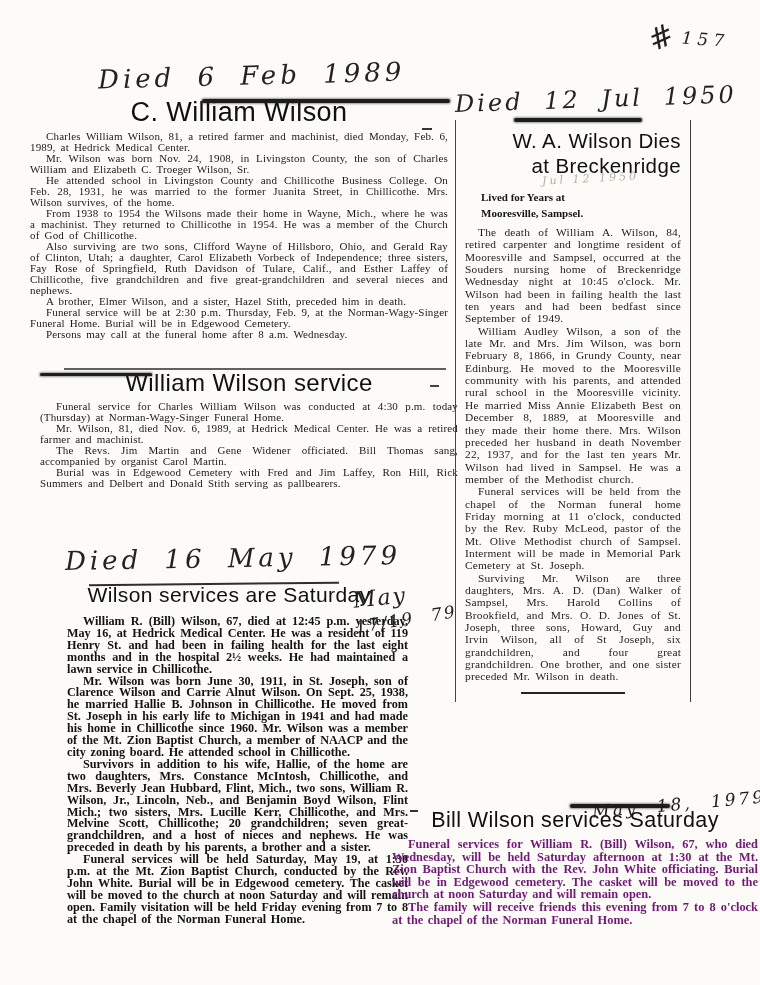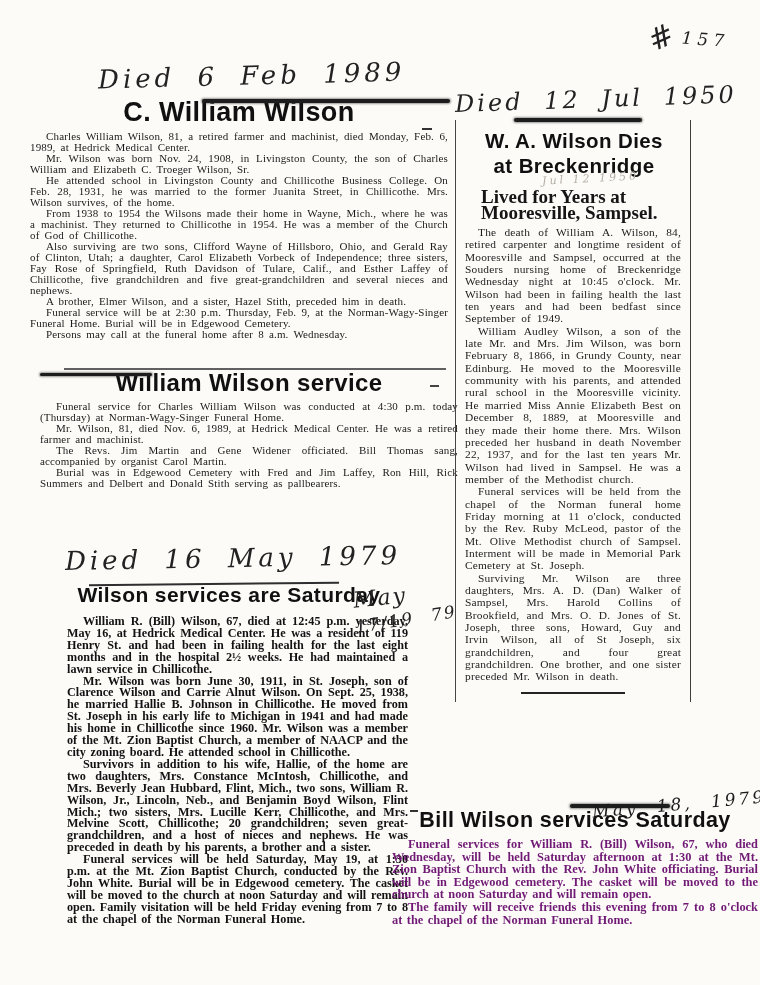--- a/index.html
+++ b/index.html
@@ -10,21 +10,21 @@
   }
   .abs{position:absolute;}
   section{position:absolute;}
   
   .hw{
     font-family:"DejaVu Serif", serif;font-style:italic;color:#222;
     white-space:nowrap;letter-spacing:4px;word-spacing:10px;
   }
   
   .head-sans{
-    font-family:"Liberation Sans", sans-serif;font-weight:bold;color:#101010;
+    font-family:"Liberation Sans", sans-serif;font-weight:normal;color:#101010;
     margin:0;letter-spacing:.4px;
   }
   
   .news{text-align:justify;color:#1a1a1a;}
   .news p{margin:0;text-indent:16px;}
   .smudge{background:#1d1d1d;border-radius:2px;box-shadow:0 0 2px 1px rgba(30,30,30,.45);}
 
   
   #pagenum{left:648px;top:16px;transform:rotate(-6deg);}
   #pagenum .ps{font-size:30px;display:inline-block;transform:rotate(-18deg);}
@@ -52,24 +52,24 @@
   #clip3 h2{font-size:21px;text-align:center;margin:10px 28px 0 40px;}
   #clip3 .hw-may{left:316px;top:42px;font-size:22px;letter-spacing:2px;transform:rotate(-6deg);}
   #clip3 .hw-date2{left:318px;top:66px;font-size:17px;letter-spacing:2px;transform:rotate(-9deg);}
   .body3{margin:9px 0 0 30px;width:341px;font-weight:bold;font-size:12.2px;line-height:11.9px;word-spacing:1.6px;color:#121212;}
 
   
   #clip4{left:455px;top:86px;width:236px;}
   #clip4 .hw-date{font-size:24px;letter-spacing:3px;transform:rotate(-2deg);}
   #clip4 .box{margin-top:6px;border-left:1.5px solid #454545;border-right:1.5px solid #3c3c3c;padding:5px 9px 8px 9px;position:relative;}
   #clip4 .s4{left:58px;top:-2px;width:128px;height:4px;}
-  #clip4 h2{font-size:20.5px;line-height:25px;margin:3px 0 2px 2px;text-align:center;}
+  #clip4 h2{font-size:20.5px;line-height:25px;margin:3px 0 2px 2px;text-align:right;}
   #clip4 h2 span{display:block;}
   #clip4 .pencil{left:86px;top:52px;font-size:11px;color:#b5aea4;letter-spacing:3px;transform:rotate(-3deg);font-style:italic;font-family:"DejaVu Serif",serif;white-space:nowrap;}
-  #clip4 .subhead{font-weight:bold;font-size:19px;line-height:16px;margin:11px 0 5px 16px;color:#151515;}
+  #clip4 .subhead{font-weight:bold;font-size:11px;line-height:16px;margin:11px 0 5px 16px;color:#151515;}
   #clip4 .subhead span{display:block;}
   .body4{font-size:11.4px;line-height:12.35px;word-spacing:2.6px;letter-spacing:.2px;color:#1c1c1c;}
   .body4 p{text-indent:13px;}
   #clip4 .endrule{width:104px;height:2.5px;background:#232323;margin:9px auto 0 auto;}
 
   
   #clip5{left:392px;top:796px;width:366px;}
   #clip5 h2{font-size:21.5px;text-align:center;margin:12px 0 5px 0;}
   #clip5 .s5{left:178px;top:8px;width:100px;height:4px;}
   #clip5 .tick{left:18px;top:14px;width:8px;height:2px;background:#333;}

